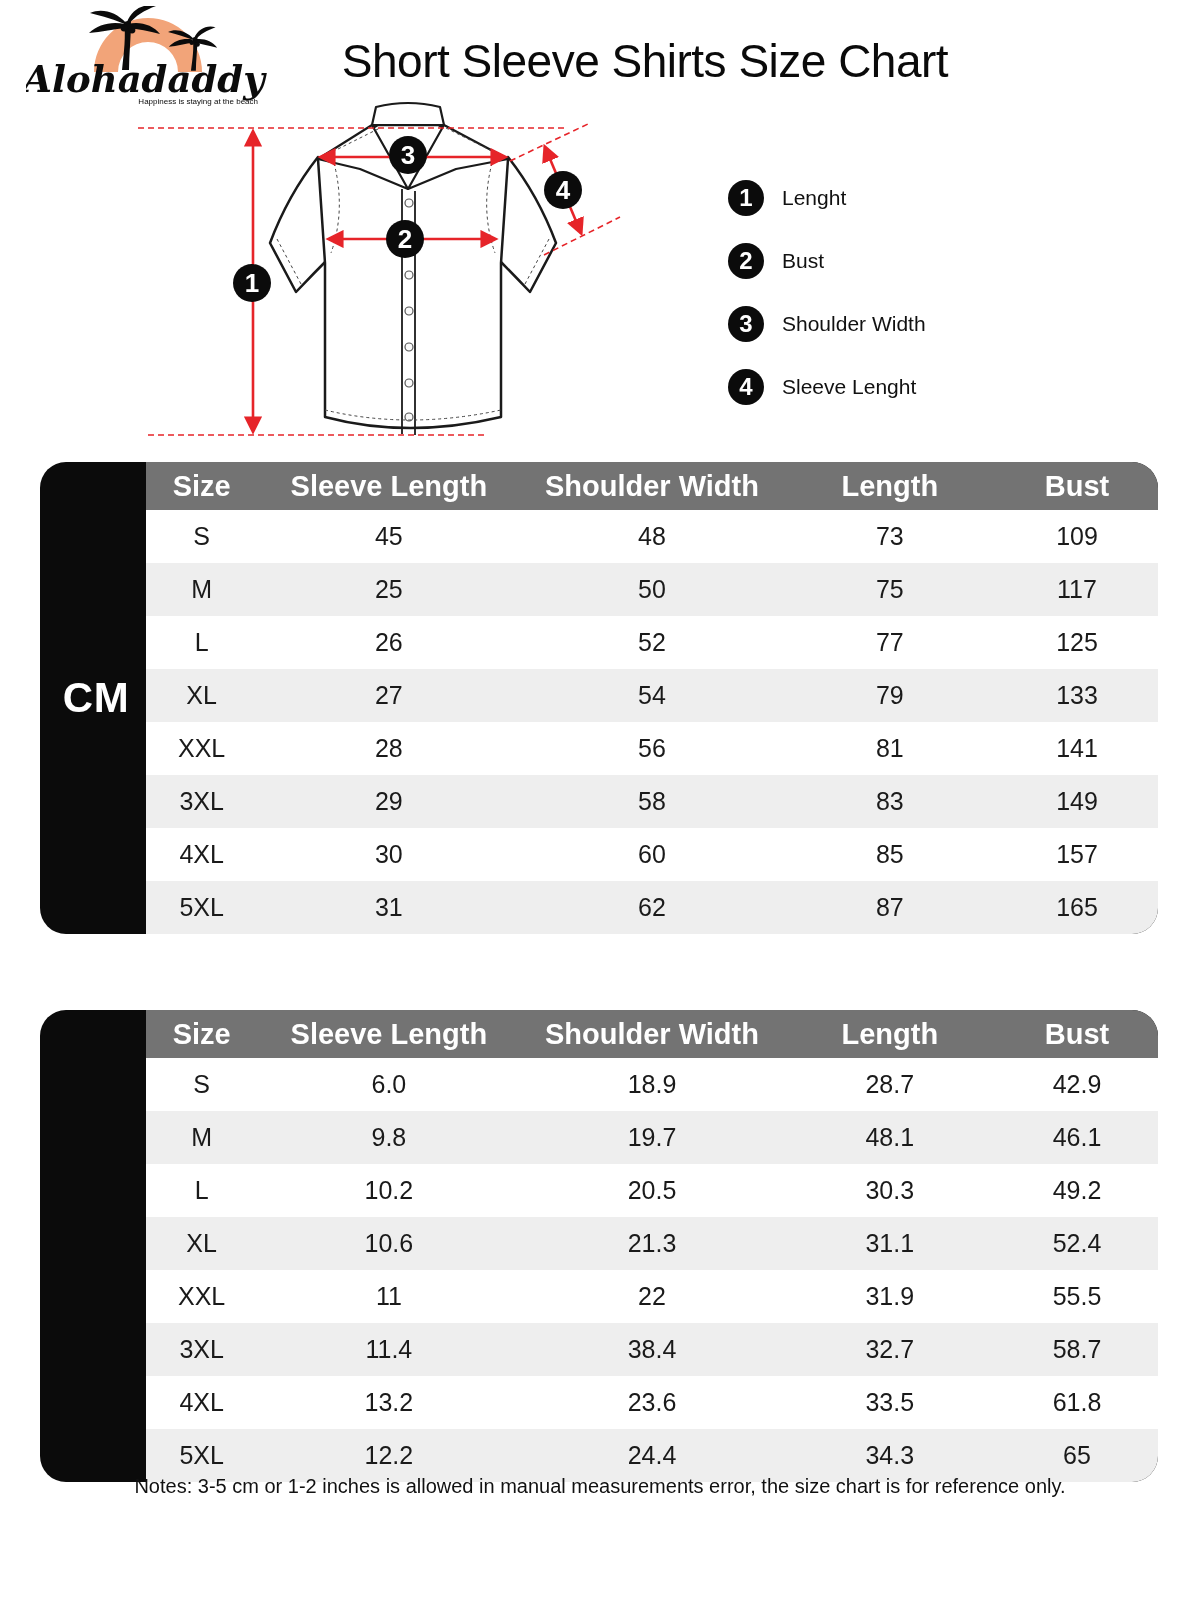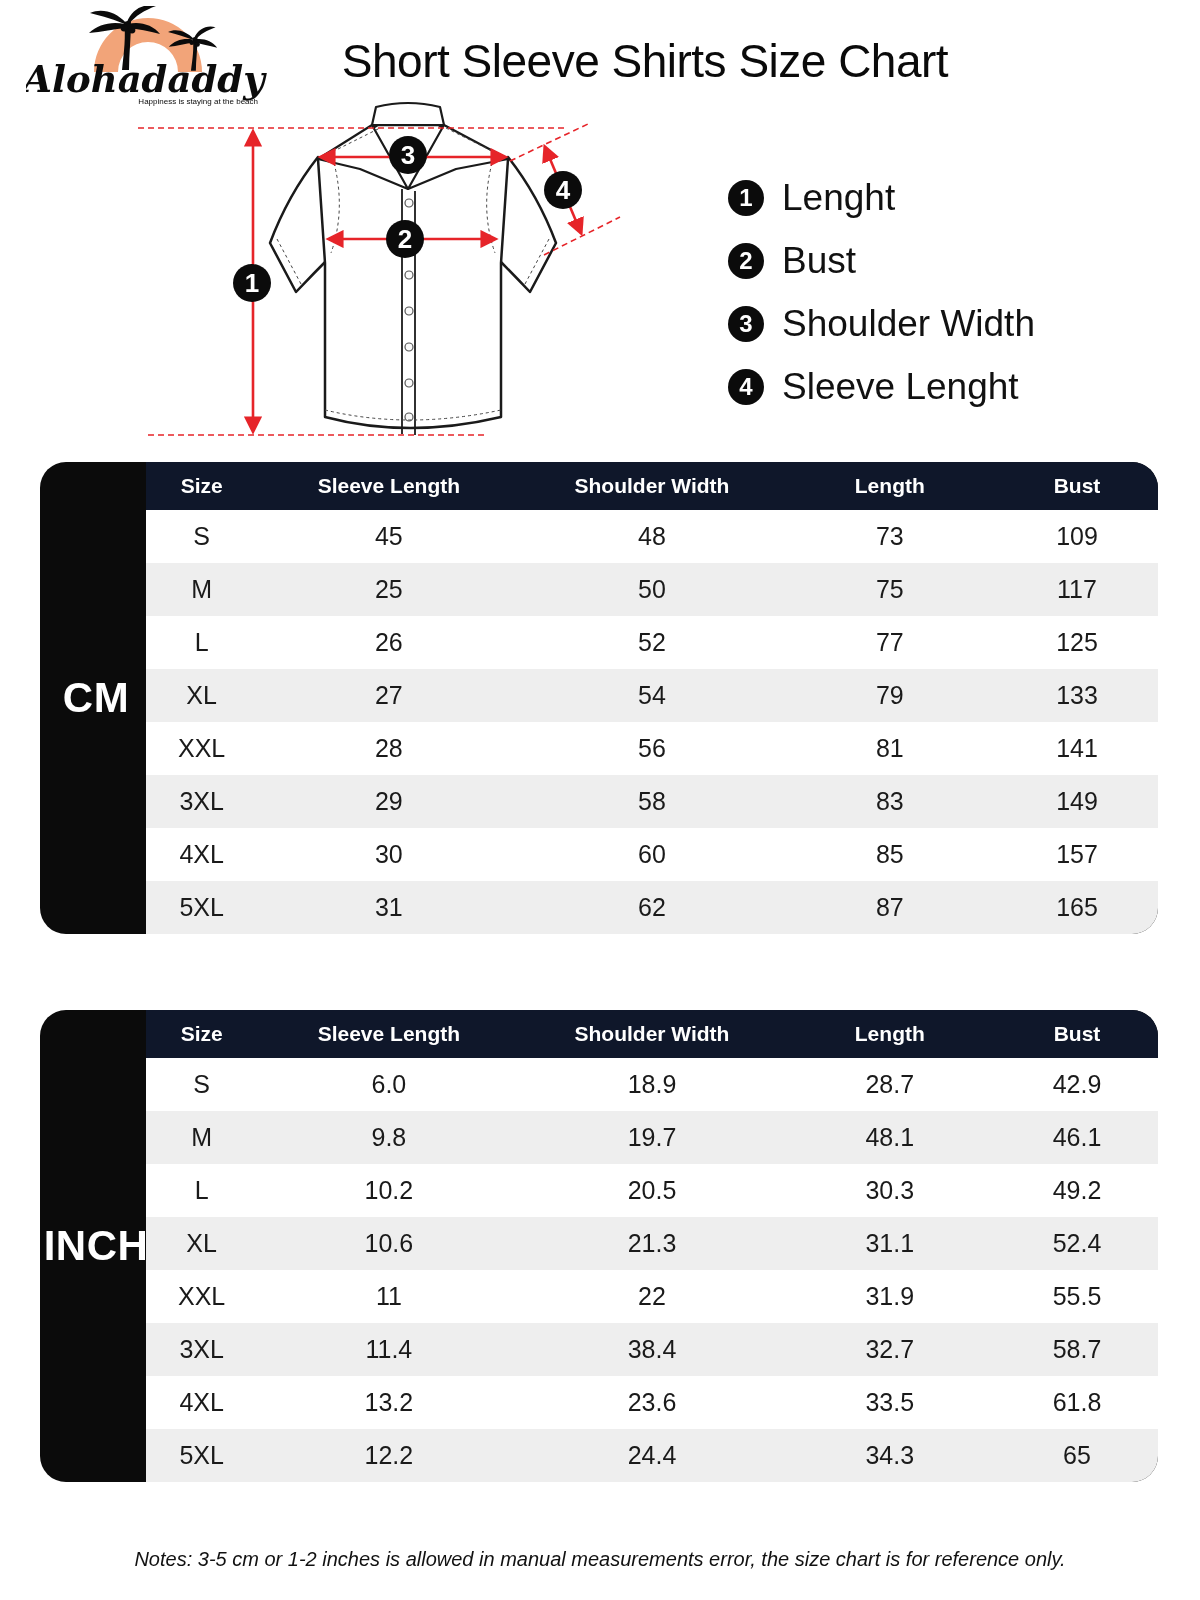--- a/index.html
+++ b/index.html
@@ -25,47 +25,47 @@
     background:#0b0b0b; color:#fff; font-weight:700; font-size:26px;
     display:flex; align-items:center; justify-content:center; line-height:1;
   }
   .legend { position:absolute; left:728px; top:178px; display:flex; flex-direction:column; gap:23px; }
   .legend-item { display:flex; align-items:center; gap:18px; height:40px; }
   .legend-num {
     width:36px; height:36px; border-radius:50%; background:#0b0b0b; color:#fff;
     font-weight:700; font-size:24px; display:flex; align-items:center; justify-content:center;
     flex:0 0 36px; line-height:1;
   }
-  .legend-label { font-size:37px; color:#111; }
+  .legend-label { font-size:21px; color:#111; }
 
   
   .size-table {
     position:absolute; left:40px; width:1118px;
     background:#0b0b0b; border-radius:26px; overflow:hidden;
   }
   .size-table.cm   { top:462px; }
   .size-table.inch { top:1010px; }
   .unit-label {
     position:absolute; left:0; top:0; bottom:0; width:112px;
     display:flex; align-items:center; justify-content:center;
     color:#ffffff; font-weight:700; font-size:42px; letter-spacing:0.5px;
   }
   .table-body { margin-left:106px; }
   .thead, .tr {
     display:grid; grid-template-columns:11% 26% 26% 21% 16%;
     align-items:center; text-align:center;
   }
-  .thead { height:48px; background:#0f172a; color:#fff; font-weight:700; font-size:21px; }
+  .thead { height:48px; background:#737373; color:#fff; font-weight:700; font-size:29px; }
   .tr { height:53px; background:#ffffff; font-size:25px; color:#1a1a1a; }
   .rows .tr:nth-of-type(even) { background:#eeeeee; }
 
   
   .notes {
-    position:absolute; left:0; top:1548px; width:100%;
-    text-align:center; font-size:20px; color:#111;font-style:italic;
+    position:absolute; left:0; top:1475px; width:100%;
+    text-align:center; font-size:20px; color:#111;
   }
 </style>
 </head>
 <body>
 
 <svg class="logo" viewBox="0 0 244 104" xmlns="http://www.w3.org/2000/svg">
 
   <path fill="#f2a479" d="M68,66 A54,54 0 0 1 176,66 L152,66 A30,30 0 0 0 92,66 Z"></path>
 
   <g fill="#0b0b0b">
@@ -246,21 +246,20 @@
           <div>31</div>
           <div>62</div>
           <div>87</div>
           <div>165</div>
         </div>
       </div>
   </div>
 </div>
 
 <div class="size-table inch">
-  <div class="unit-label">INCH</div>
   <div class="table-body">
     <div class="thead">
       <div>Size</div>
       <div>Sleeve Length</div>
       <div>Shoulder Width</div>
       <div>Length</div>
       <div>Bust</div>
     </div>
     <div class="rows">
 

